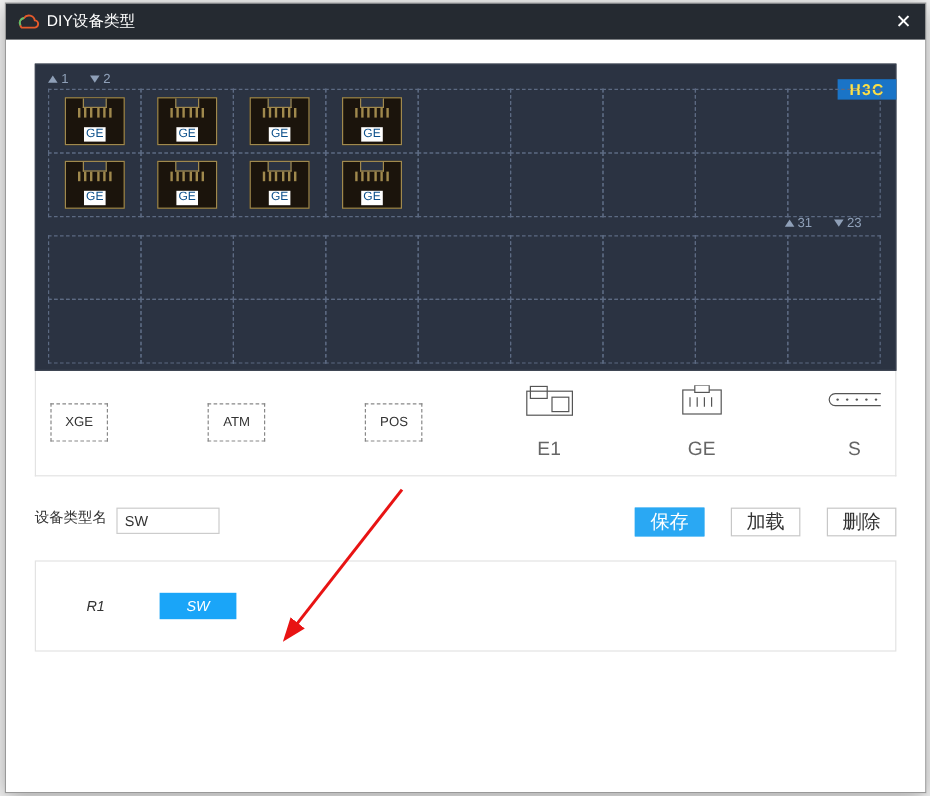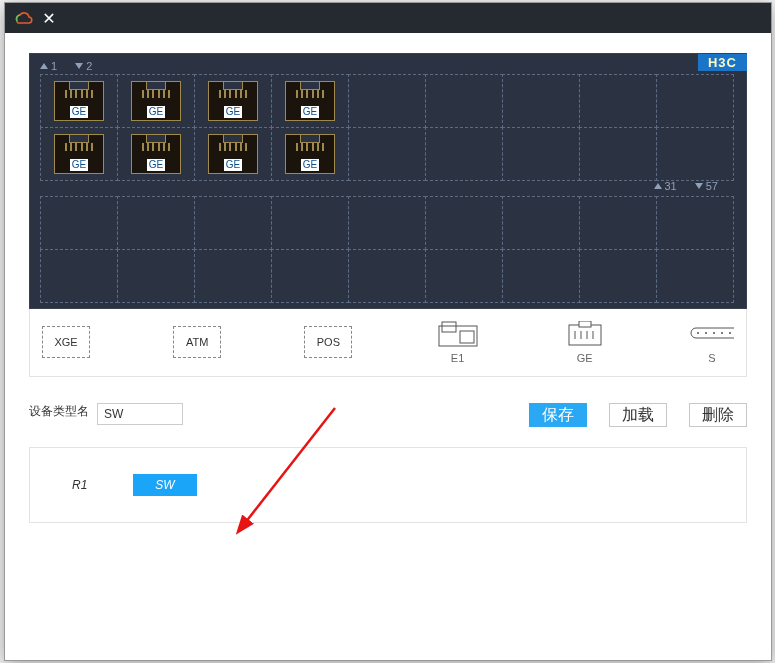--- a/index.html
+++ b/index.html
@@ -16,21 +16,21 @@
   .titlebar .title { flex: 1; }
   .titlebar .close { width: 20px; text-align: center; cursor: pointer; font-size: 16px; }
   .content { padding: 20px 24px 12px 24px; }
   
   .panel-wrap { border: 1px solid #3a4150; background: #2b3342; padding: 4px 10px 6px 10px; position: relative; }
   .panel-header { display: flex; align-items: center; color: #8fa0b8; font-size: 11px; height: 16px; }
   .tri-up, .tri-down { display: inline-block; width: 0; height: 0; vertical-align: middle; }
   .tri-up { border-left: 4px solid transparent; border-right: 4px solid transparent; border-bottom: 6px solid #8fa0b8; margin-right: 3px; }
   .tri-down { border-left: 4px solid transparent; border-right: 4px solid transparent; border-top: 6px solid #8fa0b8; margin-right: 3px; }
   .hdr-item { display: inline-flex; align-items: center; margin-right: 18px; }
-  .h3c-badge { position: absolute; top: 0; right: -1px; background: #1a74c7; color: #fef9c3; padding: 1px 10px; font-weight: bold; font-size: 13px; letter-spacing: 1px; }
+  .h3c-badge { position: absolute; top: 12px; right: -1px; background: #1a74c7; color: #fde047; padding: 1px 10px; font-weight: bold; font-size: 13px; letter-spacing: 1px; }
   .slot-grid { display: flex; flex-wrap: wrap; width: 700px; }
   .slot {
     width: 78px; height: 54px; margin: 0; border: 1px dashed #5c6a82;
     display: flex; align-items: center; justify-content: center; position: relative;
     margin-right: -1px; margin-bottom: -1px;
   }
   .port {
     width: 50px; height: 40px; background: #1b140c; border: 1px solid #a0894d; position: relative;
     display: flex; align-items: flex-end; justify-content: center;
   }
@@ -46,21 +46,21 @@
   .palette {
     border: 1px solid #e3e3e3; border-top: none; padding: 10px 12px 12px 12px;
     display: flex; align-items: center; justify-content: space-between;
   }
   .pal-item { display: flex; flex-direction: column; align-items: center; font-size: 11px; color: #555; cursor: grab; }
   .pal-box {
     width: 48px; height: 32px; border: 1px dashed #888; display: flex; align-items: center; justify-content: center;
     font-size: 11px; color: #333; background: #fff;
   }
   .pal-ic { width: 44px; height: 30px; display: flex; align-items: center; justify-content: center; }
-  .pal-lbl { margin-top: 3px; font-size: 11px; color: #666; }
+  .pal-lbl { margin-top: 17px; font-size: 16px; color: #666; }
   
   .form-row { display: flex; align-items: flex-start; margin: 26px 0 0 0; }
   .form-row .fl { font-size: 12px; color: #333; margin-right: 8px; }
   .form-row input[type=text] {
     width: 86px; height: 22px; border: 1px solid #ccc; padding: 0 6px; font-size: 12px; color: #333;
   }
   .form-row .spacer { flex: 1; }
   .btn {
     min-width: 58px; height: 24px; border: 1px solid #c7c7c7; background: #fff; color: #333;
     font-size: 16px; margin-left: 22px; cursor: pointer; padding: 0 10px;
@@ -84,20 +84,21 @@
 <body>
 
 <div class="modal">
   <div class="titlebar">
     <span class="logo">
       <svg width="20" height="14" viewBox="0 0 20 14">
         <path d="M4 10a4 4 0 0 1 3-6 5 5 0 0 1 9 2 3 3 0 0 1-.5 6H5a3 3 0 0 1-1-2z" fill="none" stroke="#e65a2b" stroke-width="1.6"></path>
         <path d="M4 10a4 4 0 0 1 3-6" fill="none" stroke="#5bc16b" stroke-width="1.6"></path>
       </svg>
     </span>
+    <span class="title">DIY设备类型</span>
     <span class="close">✕</span>
   </div>
 
   <div class="content">
     <div class="panel-wrap">
       <div class="h3c-badge">H3C</div>
       <div class="panel-header">
         <span class="hdr-item">
             <i class="tri-up"></i>
             <span>1</span>
@@ -223,21 +224,21 @@
           <div class="slot"></div>
           <div class="slot"></div>
         </div>
       <div class="panel-footer-r">
         <span class="hdr-item">
             <i class="tri-up"></i>
             <span>31</span>
           </span>
         <span class="hdr-item">
             <i class="tri-down"></i>
-            <span>57</span>
+            <span>23</span>
           </span>
       </div>
       <div class="slot-grid" id="grid-bottom">
           <div class="slot"></div>
           <div class="slot"></div>
           <div class="slot"></div>
           <div class="slot"></div>
           <div class="slot"></div>
           <div class="slot"></div>
           <div class="slot"></div>

